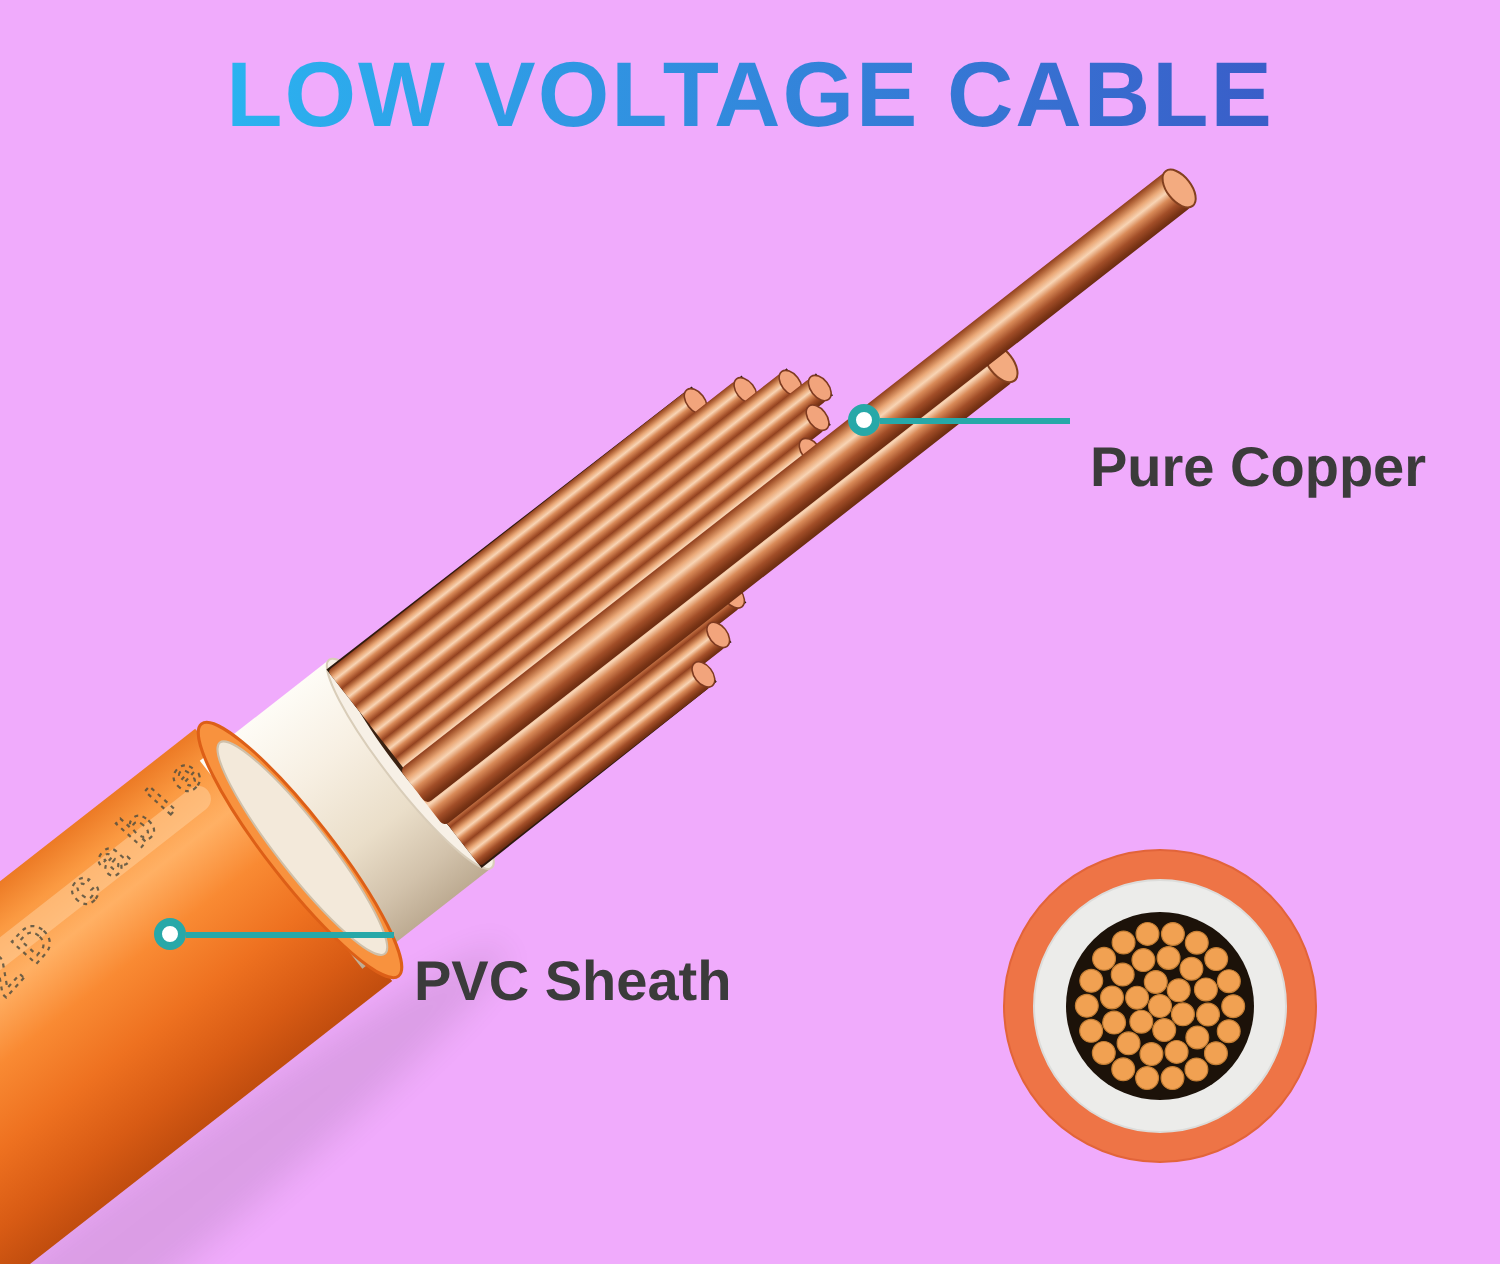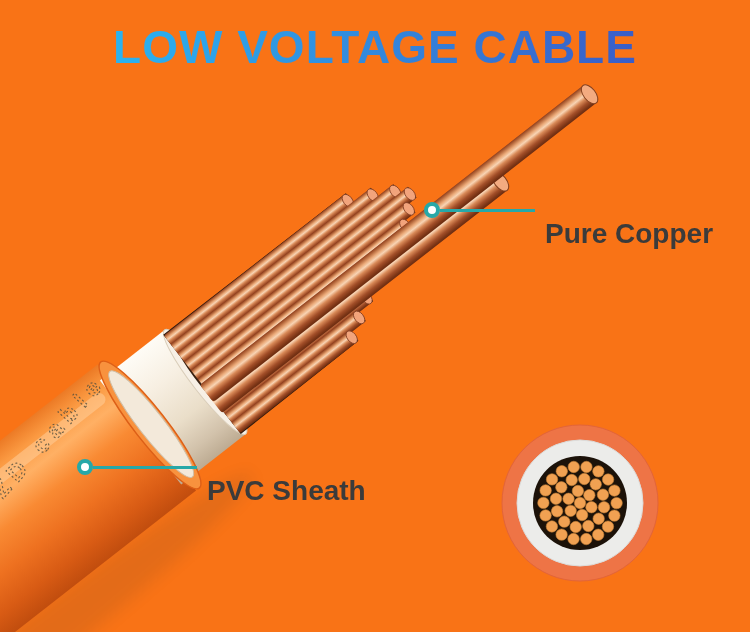--- a/index.html
+++ b/index.html
@@ -1,18 +1,18 @@
 <!DOCTYPE html>
 <html style="--title-gradient-start: #2bb3f0; --title-gradient-end: #3a5dc8; --callout-accent: #27a8a8; --label-text: #3b3b3b; --sheath-orange: #f07c2e; --insulation-cream: #f3ebdf; --copper: #c97c52; --xs-sheath: #ee7446; --xs-insulation: #ececea; --xs-core: #1c1209; --xs-strand: #f1a152;"><head>
 <meta charset="utf-8">
 <style>
   html,body{margin:0;padding:0;}
   body{width:750px;height:632px;background:#ffffff;overflow:hidden;position:relative;
        font-family:"Liberation Sans",sans-serif;}
-  .stage{position:absolute;inset:0;background:#f97316;}
+  .stage{position:absolute;inset:0;background:#f0abfc;}
 
   
   .title{position:absolute;top:22px;left:0;width:100%;margin:0;text-align:center;}
   .title span{
     display:inline-block;
     font-weight:bold;font-size:46px;line-height:1.1;letter-spacing:1px;
     background:linear-gradient(90deg,var(--title-gradient-start,#2bb3f0),var(--title-gradient-end,#3a5dc8));
     -webkit-background-clip:text;background-clip:text;
     -webkit-text-fill-color:transparent;color:transparent;
   }

